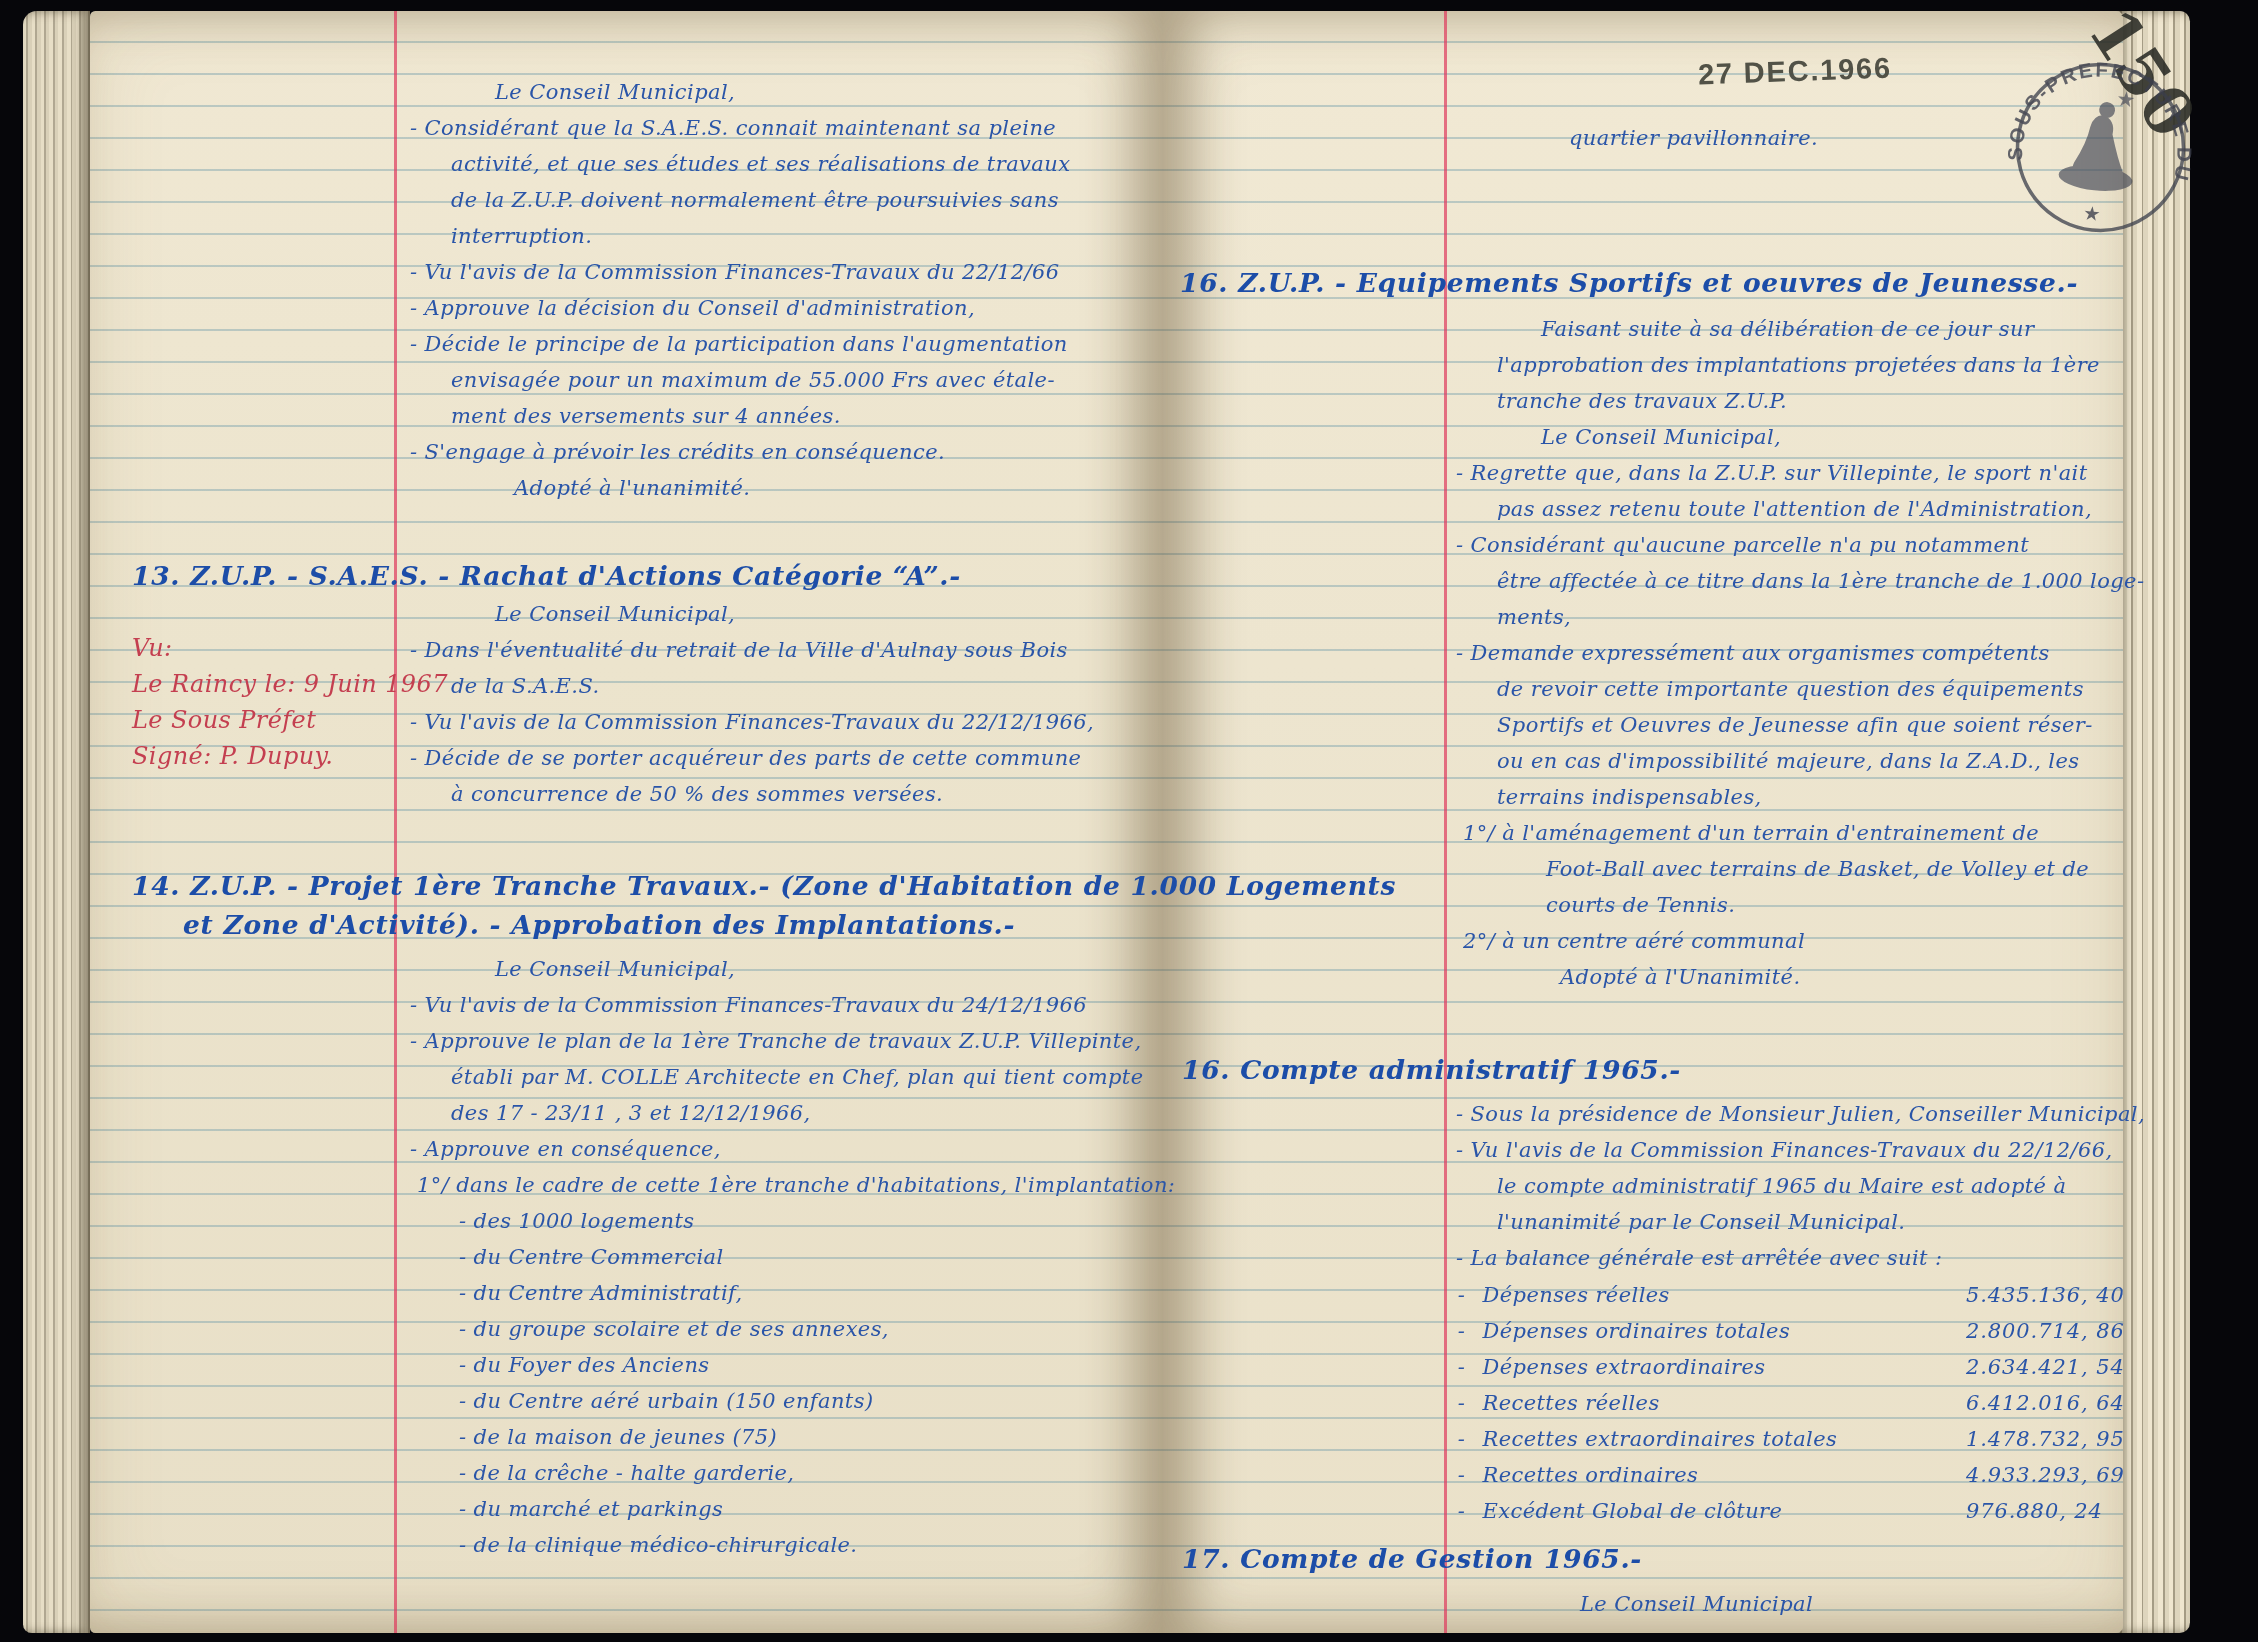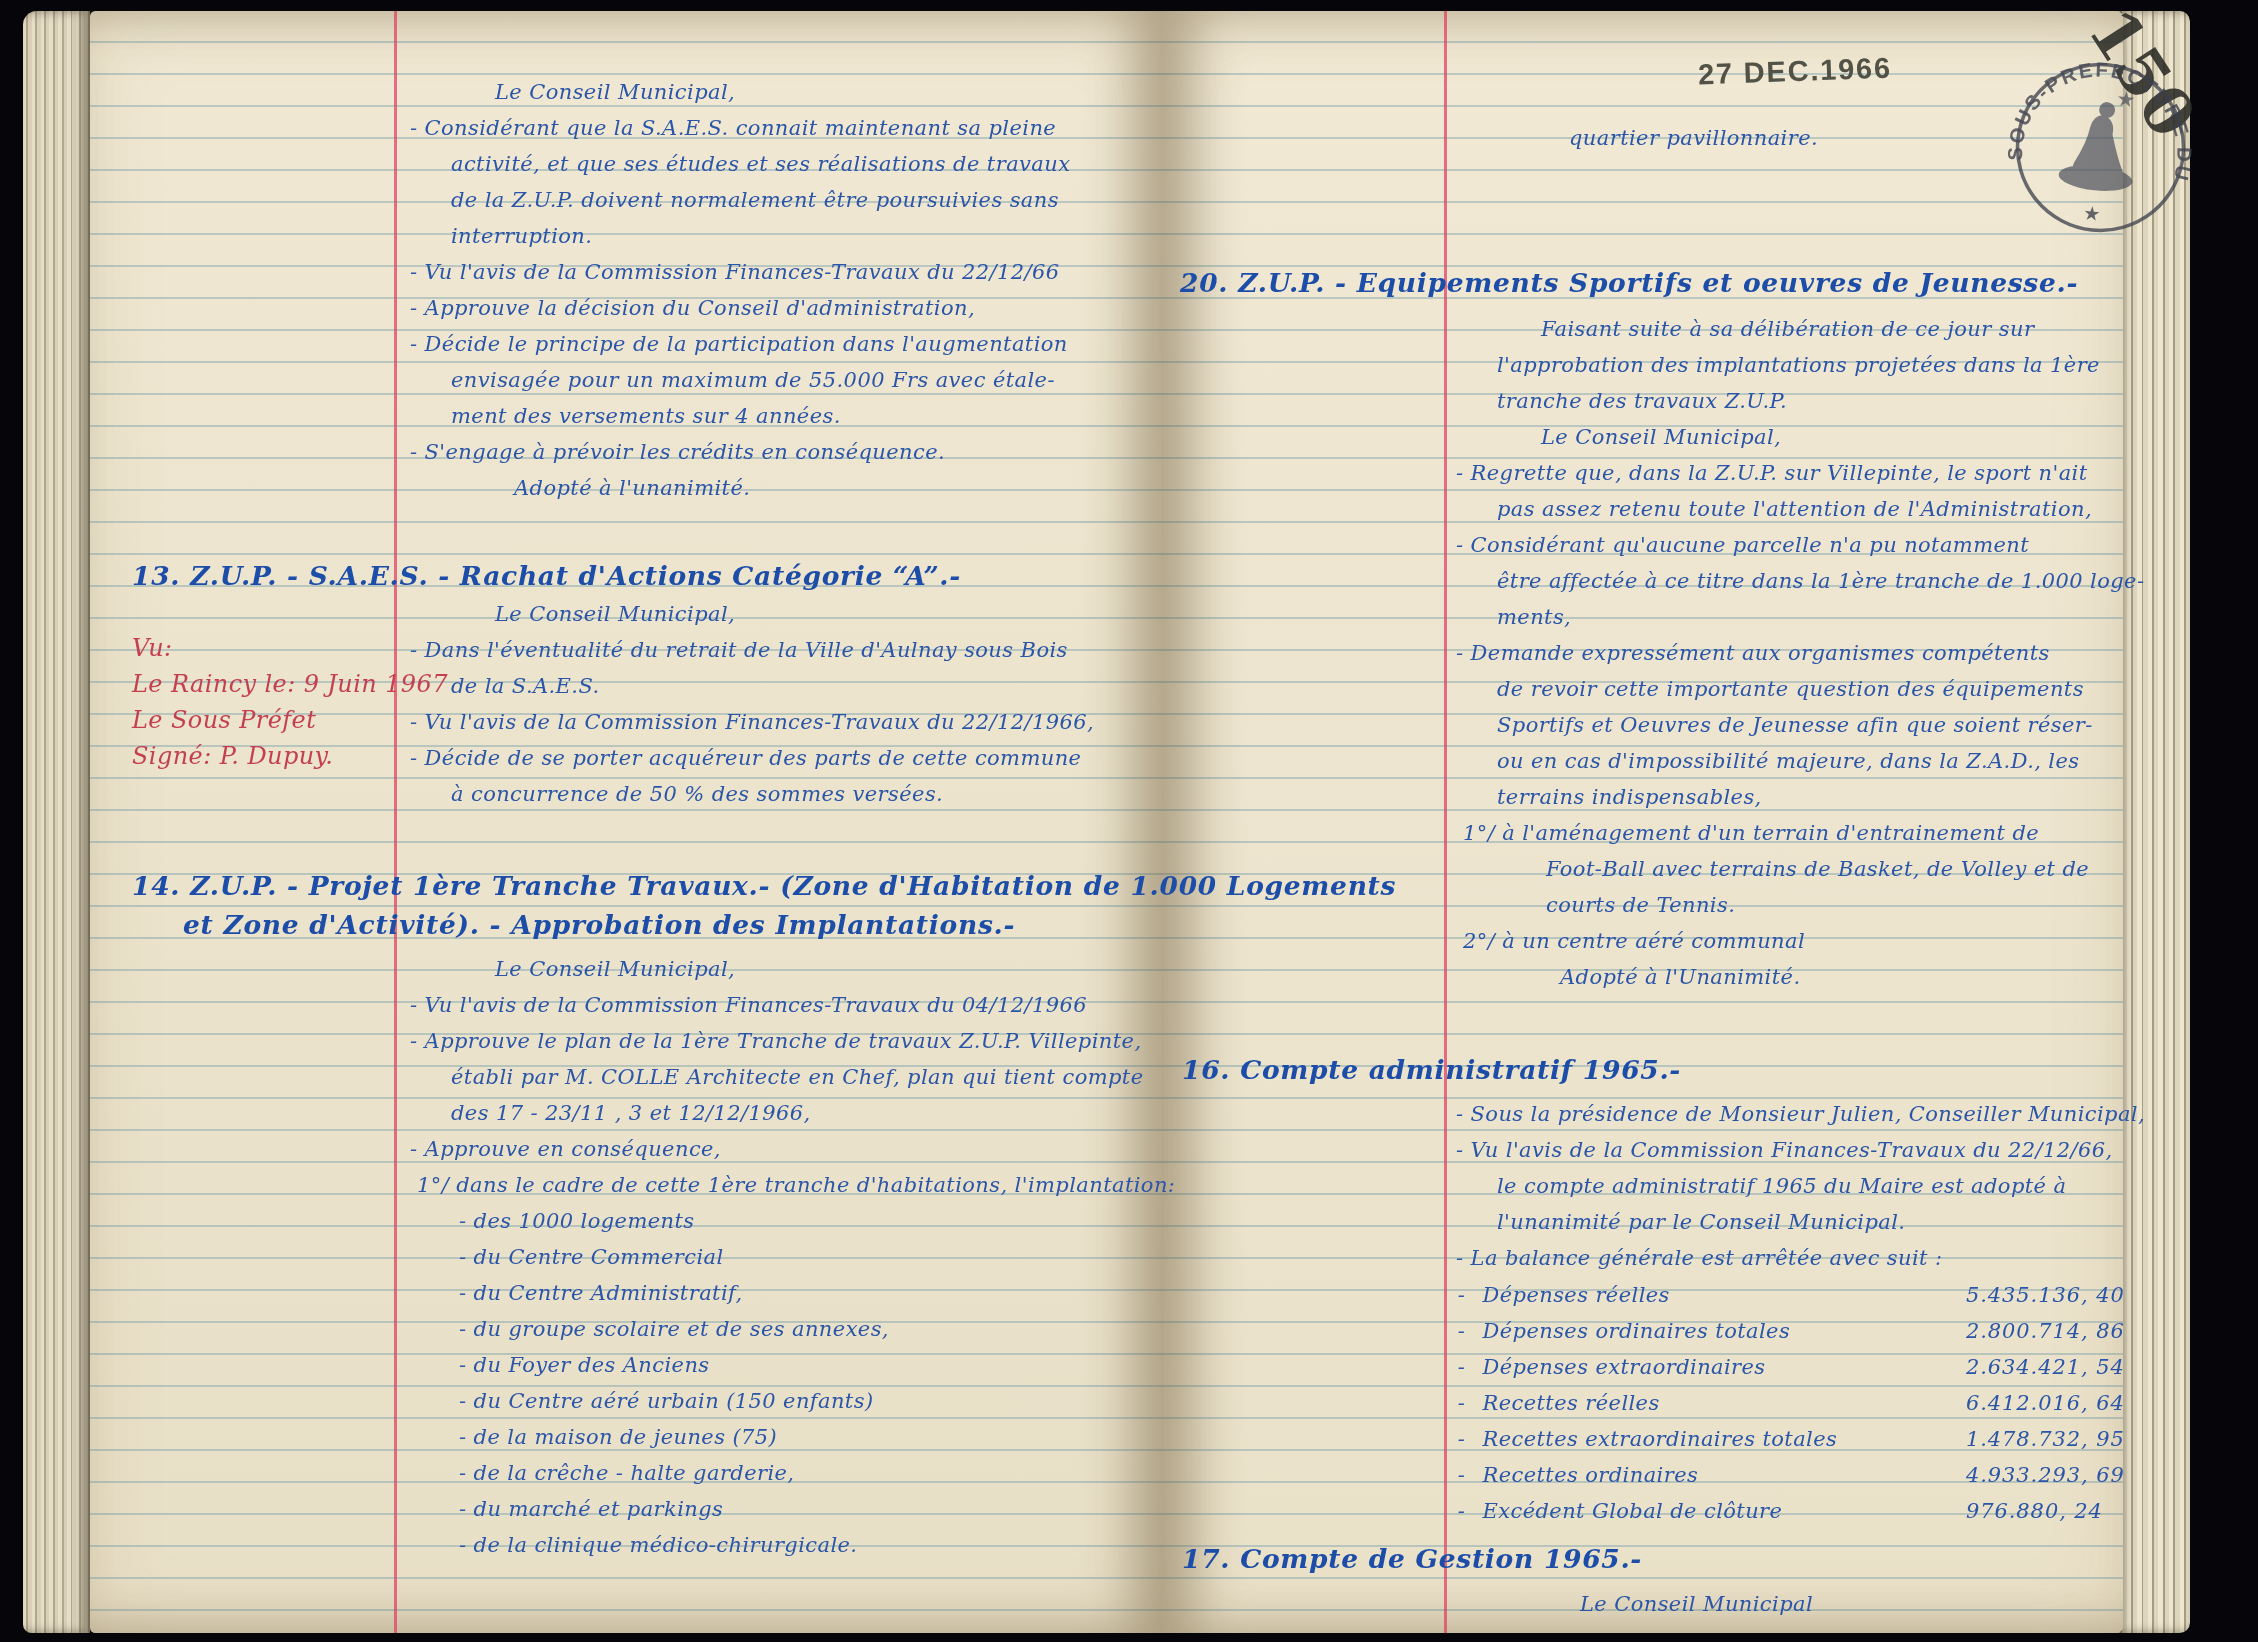--- a/index.html
+++ b/index.html
@@ -129,21 +129,21 @@
   <div class="c">à concurrence de 50 % des sommes versées.</div>
 </div>
 
 <div class="block heading" style="left:132px;top:866px;">
   <div>14. Z.U.P. - Projet 1ère Tranche Travaux.- (Zone d'Habitation de 1.000 Logements</div>
   <div class="m58">et Zone d'Activité). - Approbation des Implantations.-</div>
 </div>
 
 <div class="block hw body1" style="left:410px;top:951px;">
   <div class="i">Le Conseil Municipal,</div>
-  <div class="b">- Vu l'avis de la Commission Finances-Travaux du 04/12/1966</div>
+  <div class="b">- Vu l'avis de la Commission Finances-Travaux du 24/12/1966</div>
   <div class="b">- Approuve le plan de la 1ère Tranche de travaux Z.U.P. Villepinte,</div>
   <div class="c">établi par M. COLLE Architecte en Chef, plan qui tient compte</div>
   <div class="c">des 17 - 23/11 , 3 et 12/12/1966,</div>
   <div class="b">- Approuve en conséquence,</div>
   <div class="n1">1°/ dans le cadre de cette 1ère tranche d'habitations, l'implantation:</div>
   <div class="sb">- des 1000 logements</div>
   <div class="sb">- du Centre Commercial</div>
   <div class="sb">- du Centre Administratif,</div>
   <div class="sb">- du groupe scolaire et de ses annexes,</div>
   <div class="sb">- du Foyer des Anciens</div>
@@ -152,21 +152,21 @@
   <div class="sb">- de la crêche - halte garderie,</div>
   <div class="sb">- du marché et parkings</div>
   <div class="sb">- de la clinique médico-chirurgicale.</div>
 </div>
 
 <div class="block hw body1" style="left:1491px;top:120px;">
   <div class="m88">quartier pavillonnaire.</div>
 </div>
 
 <div class="block heading" style="left:1180px;top:263px;">
-  <div>20. Z.U.P. - Equipements Sportifs et oeuvres de Jeunesse.-</div>
+  <div>16. Z.U.P. - Equipements Sportifs et oeuvres de Jeunesse.-</div>
 </div>
 
 <div class="block hw body1" style="left:1456px;top:311px;">
   <div class="i">Faisant suite à sa délibération de ce jour sur</div>
   <div class="c">l'approbation des implantations projetées dans la 1ère</div>
   <div class="c">tranche des travaux Z.U.P.</div>
   <div class="i">Le Conseil Municipal,</div>
   <div class="b">- Regrette que, dans la Z.U.P. sur Villepinte, le sport n'ait</div>
   <div class="c">pas assez retenu toute l'attention de l'Administration,</div>
   <div class="b">- Considérant qu'aucune parcelle n'a pu notamment</div>

